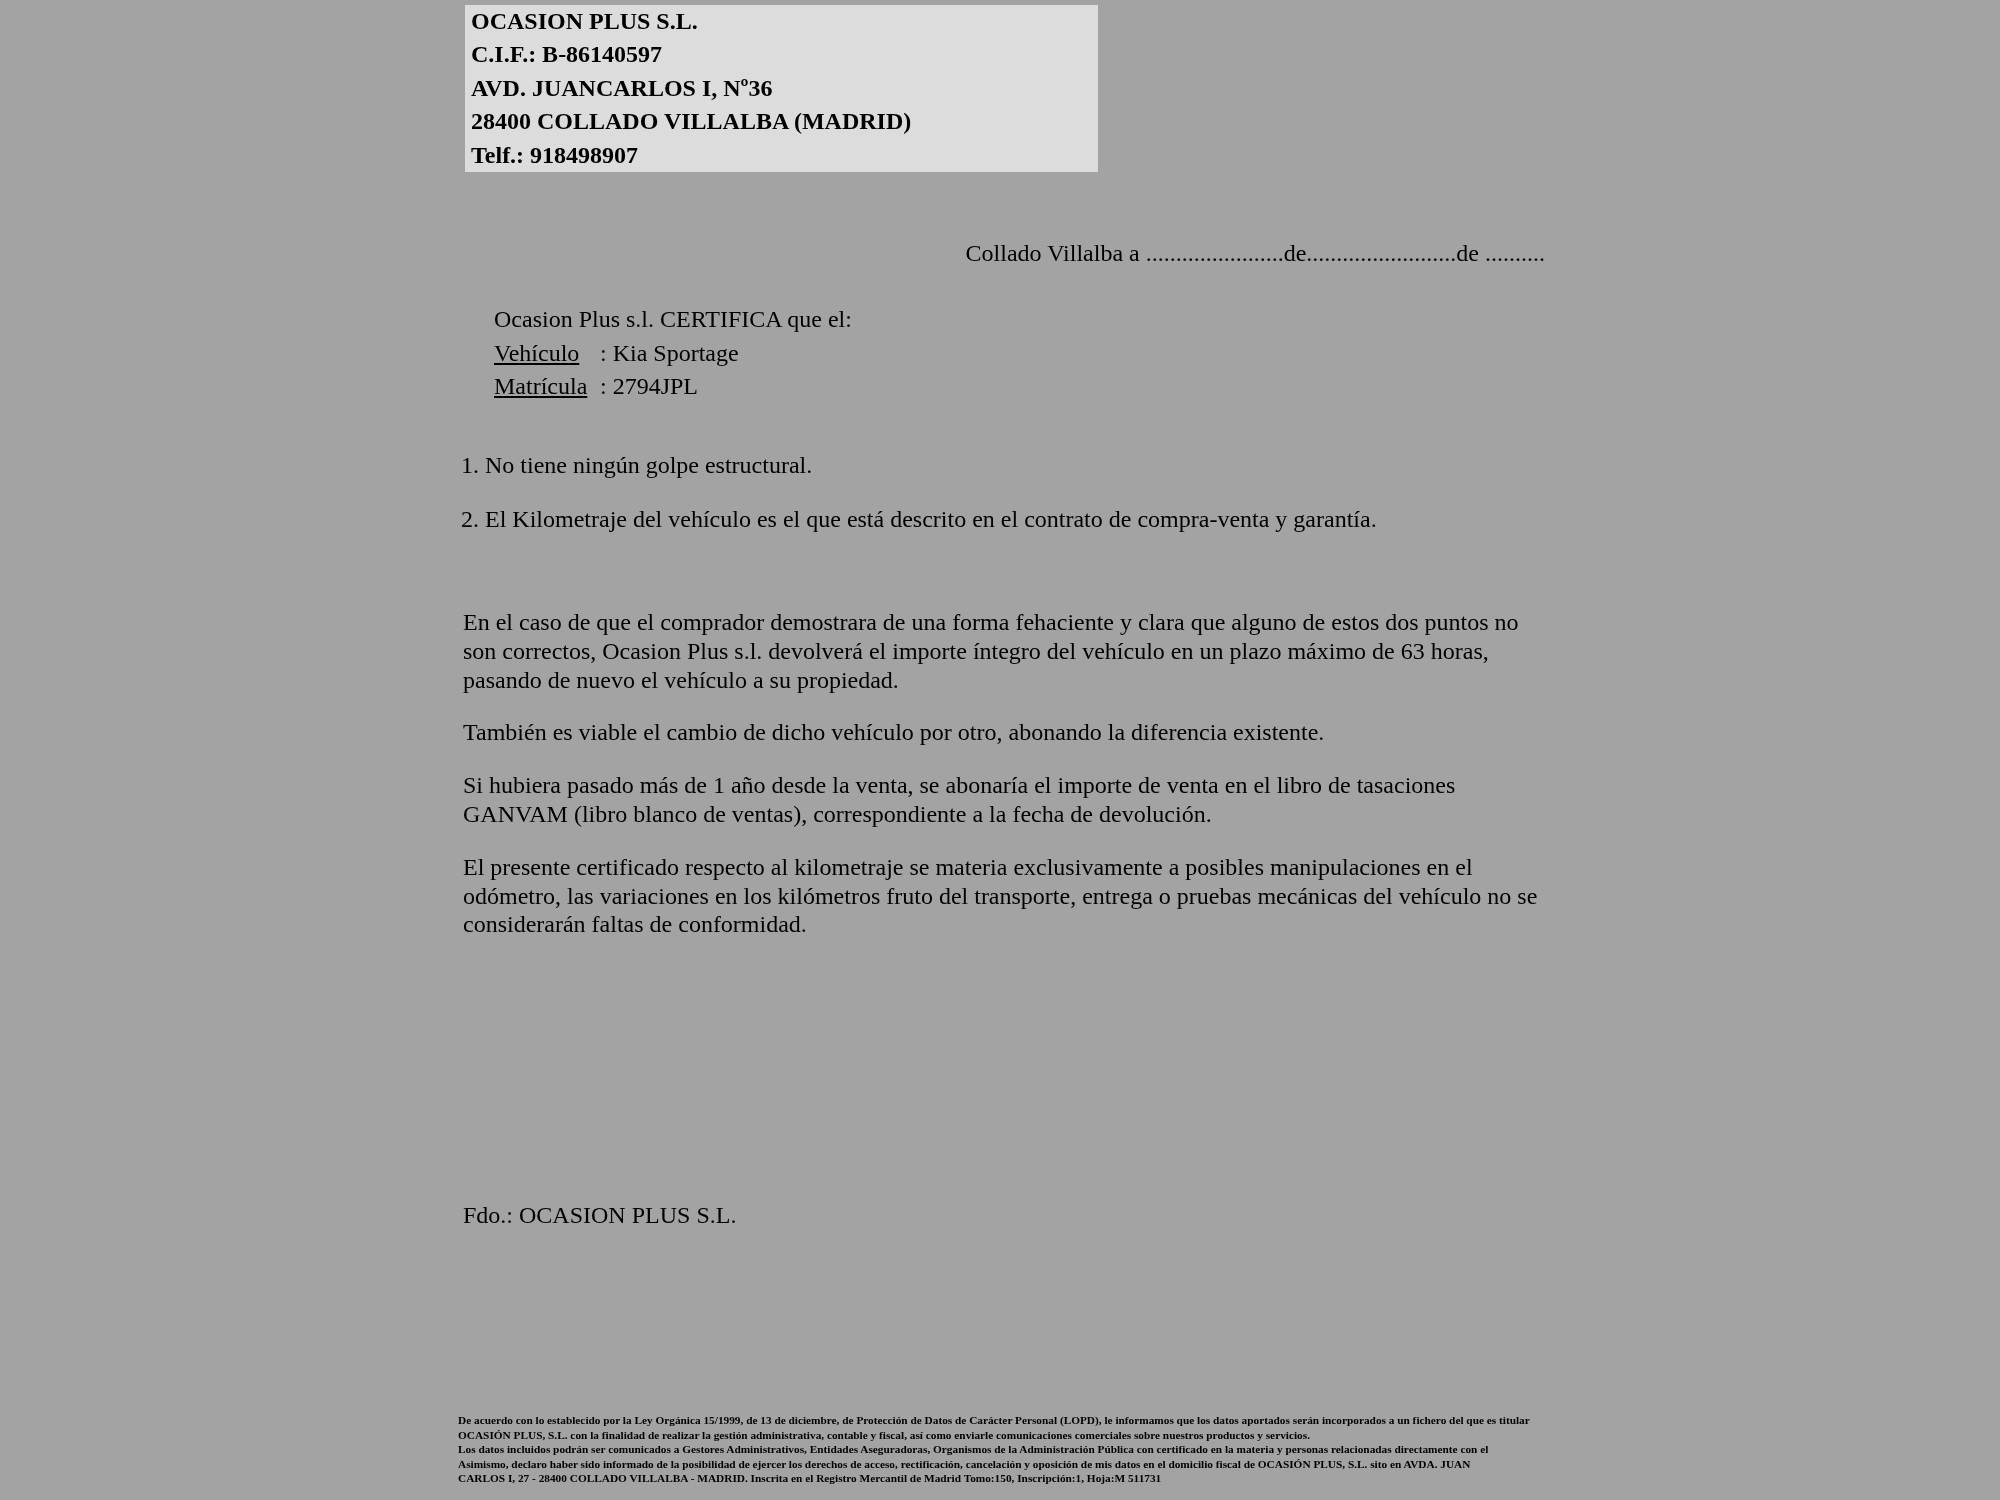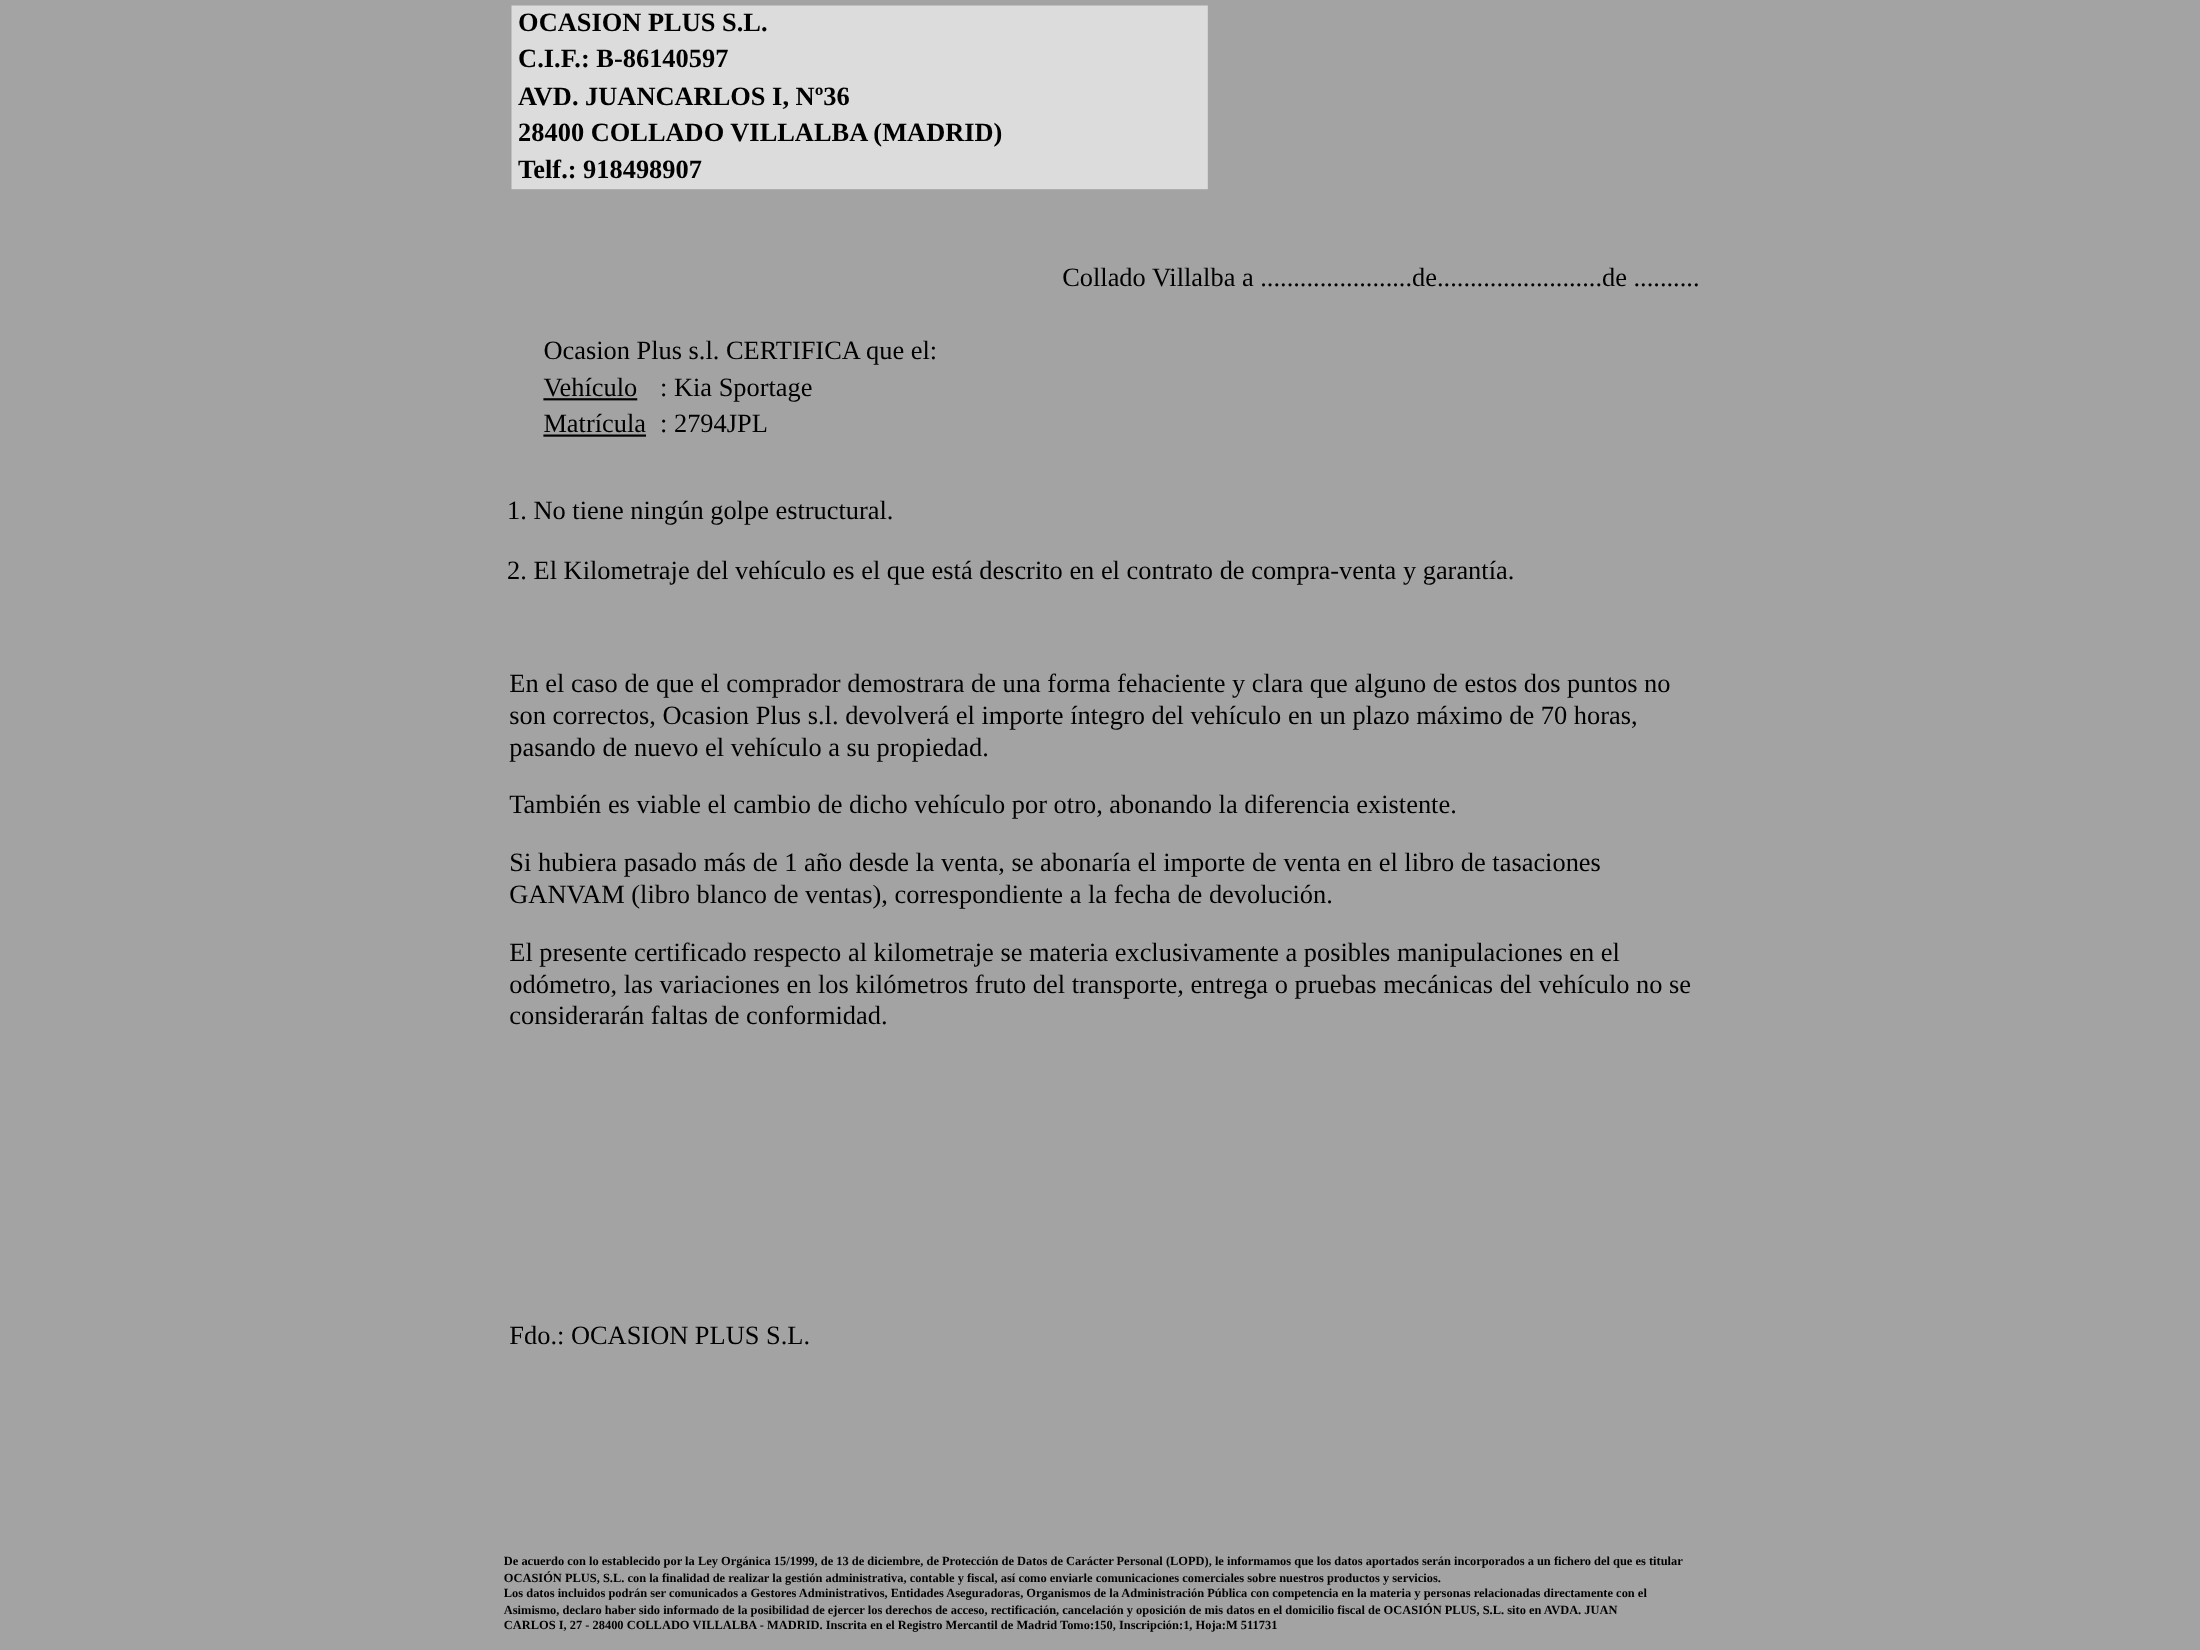--- a/index.html
+++ b/index.html
@@ -119,29 +119,29 @@
     </div>
     <div class="cert-row">
       <span class="label">Matrícula</span><span class="value">: 2794JPL</span>
     </div>
   </div>
 
   <div class="clause-1">1. No tiene ningún golpe estructural.</div>
   <div class="clause-2">2. El Kilometraje del vehículo es el que está descrito en el contrato de compra-venta y garantía.</div>
 
   <div class="body-paragraphs">
-    <p>En el caso de que el comprador demostrara de una forma fehaciente y clara que alguno de estos dos puntos no son correctos, Ocasion Plus s.l. devolverá el importe íntegro del vehículo en un plazo máximo de 70 horas, pasando de nuevo el vehículo a su propiedad.</p>
+    <p>En el caso de que el comprador demostrara de una forma fehaciente y clara que alguno de estos dos puntos no son correctos, Ocasion Plus s.l. devolverá el importe íntegro del vehículo en un plazo máximo de 63 horas, pasando de nuevo el vehículo a su propiedad.</p>
     <p>También es viable el cambio de dicho vehículo por otro, abonando la diferencia existente.</p>
     <p>Si hubiera pasado más de 1 año desde la venta, se abonaría el importe de venta en el libro de tasaciones GANVAM (libro blanco de ventas), correspondiente a la fecha de devolución.</p>
     <p>El presente certificado respecto al kilometraje se materia exclusivamente a posibles manipulaciones en el odómetro, las variaciones en los kilómetros fruto del transporte, entrega o pruebas mecánicas del vehículo no se considerarán faltas de conformidad.</p>
   </div>
 
   <div class="signature">Fdo.: OCASION PLUS S.L.</div>
 
   <div class="legal-footer">
     <div>De acuerdo con lo establecido por la Ley Orgánica 15/1999, de 13 de diciembre, de Protección de Datos de Carácter Personal (LOPD), le informamos que los datos aportados serán incorporados a un fichero del que es titular</div>
     <div>OCASIÓN PLUS, S.L. con la finalidad de realizar la gestión administrativa, contable y fiscal, así como enviarle comunicaciones comerciales sobre nuestros productos y servicios.</div>
-    <div>Los datos incluidos podrán ser comunicados a Gestores Administrativos, Entidades Aseguradoras, Organismos de la Administración Pública con competencia en la materia y personas relacionadas directamente con el</div>
+    <div>Los datos incluidos podrán ser comunicados a Gestores Administrativos, Entidades Aseguradoras, Organismos de la Administración Pública con certificado en la materia y personas relacionadas directamente con el</div>
     <div>Asimismo, declaro haber sido informado de la posibilidad de ejercer los derechos de acceso, rectificación, cancelación y oposición de mis datos en el domicilio fiscal de OCASIÓN PLUS, S.L. sito en AVDA. JUAN</div>
     <div>CARLOS I, 27 - 28400 COLLADO VILLALBA - MADRID. Inscrita en el Registro Mercantil de Madrid Tomo:150, Inscripción:1, Hoja:M 511731</div>
   </div>
 
 </div>
 
 </body></html>

